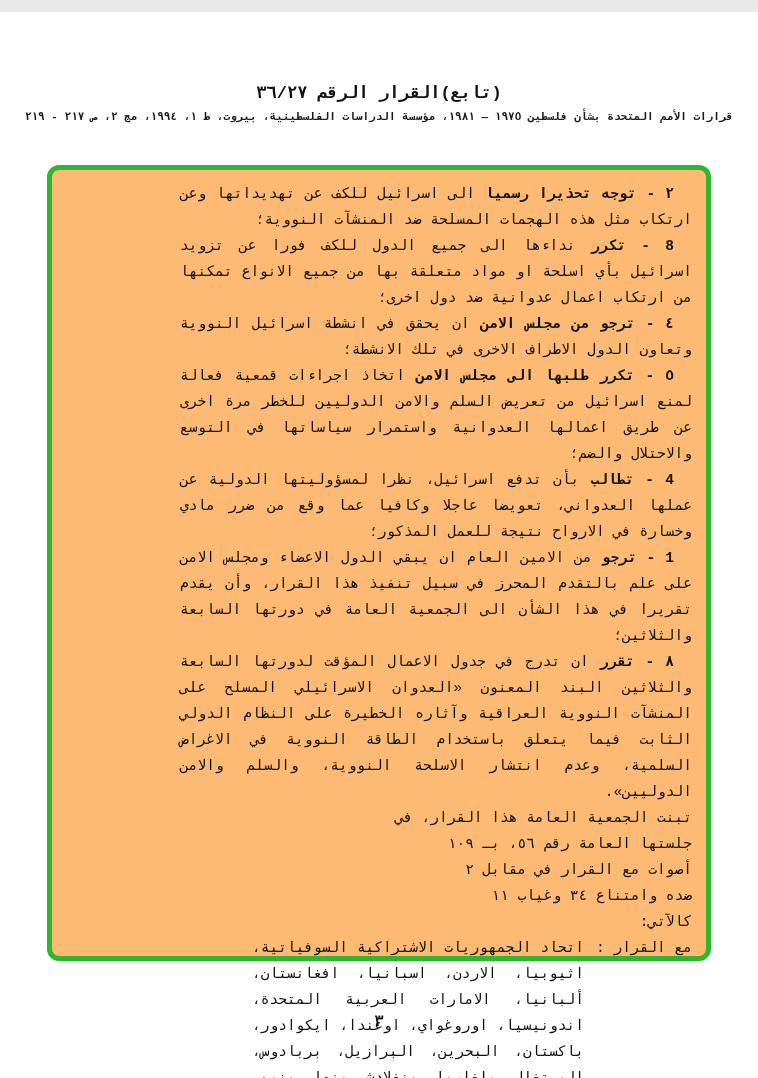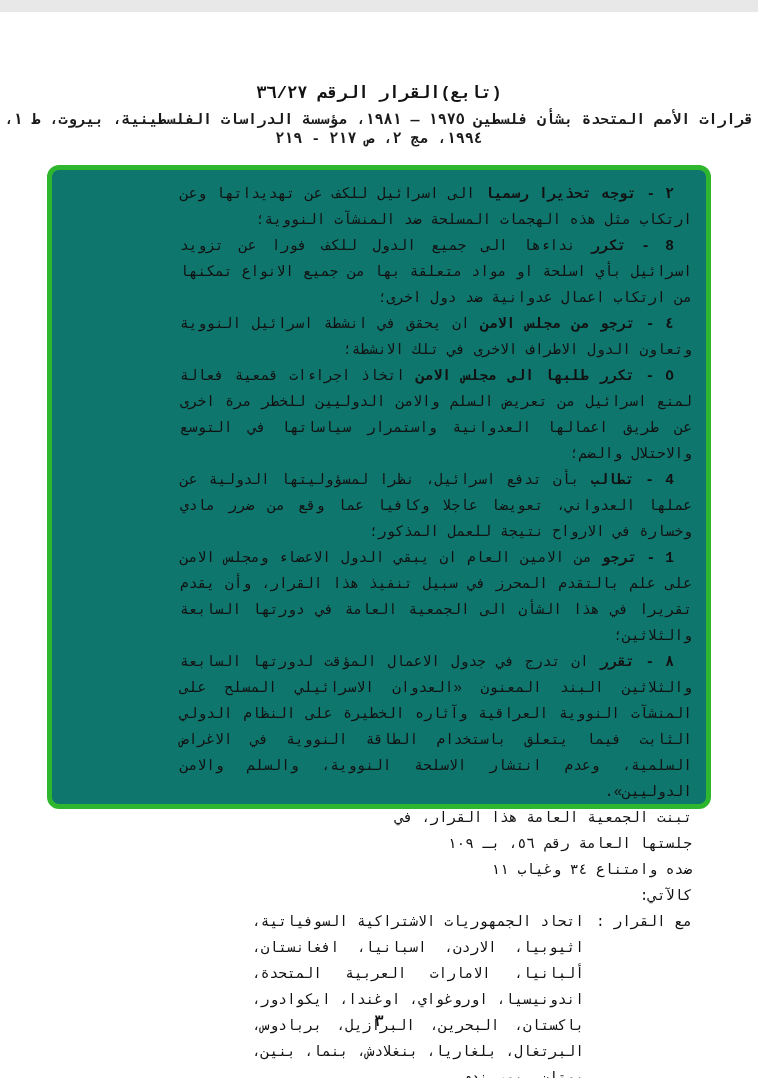--- a/index.html
+++ b/index.html
@@ -26,36 +26,36 @@
     direction: rtl;
   }
   .doc-title {
     font-size: 17px;
     font-weight: bold;
     margin: 0;
     letter-spacing: 0.5px;
   }
   .doc-source {
     margin-top: 7px;
-    font-size: 15px;
+    font-size: 11px;
     font-weight: bold;
     color: #1a1a1a;
   }
   .green-box {
     position: absolute;
     left: 47px;
     top: 153px;
     width: 664px;
-    height: 644px;
+    height: 796px;
     box-sizing: border-box;
     border: 5px solid #2fb62f;
     border-radius: 12px;
     padding: 11px 14px 10px 128px;
     direction: rtl;
-    background: #0f766e;
+    background: #fdba74;
   }
   .clauses p.clause {
     margin: 0;
     font-size: 14.5px;
     line-height: 26px;
     text-align: justify;
     text-indent: 18px;
   }
   .clauses p.clause .lead {
     font-weight: bold;
@@ -111,20 +111,21 @@
         <p class="clause"><span class="lead">٤ - ترجو من مجلس الامن</span> ان يحقق في انشطة اسرائيل النووية وتعاون الدول الاطراف الاخرى في تلك الانشطة؛</p>
         <p class="clause"><span class="lead">٥ - تكرر طلبها الى مجلس الامن</span> اتخاذ اجراءات قمعية فعالة لمنع اسرائيل من تعريض السلم والامن الدوليين للخطر مرة اخرى عن طريق اعمالها العدوانية واستمرار سياساتها في التوسع والاحتلال والضم؛</p>
         <p class="clause"><span class="lead">4 - تطالب</span> بأن تدفع اسرائيل، نظرا لمسؤوليتها الدولية عن عملها العدواني، تعويضا عاجلا وكافيا عما وقع من ضرر مادي وخسارة في الارواح نتيجة للعمل المذكور؛</p>
         <p class="clause"><span class="lead">1 - ترجو</span> من الامين العام ان يبقي الدول الاعضاء ومجلس الامن على علم بالتقدم المحرز في سبيل تنفيذ هذا القرار، وأن يقدم تقريرا في هذا الشأن الى الجمعية العامة في دورتها السابعة والثلاثين؛</p>
         <p class="clause"><span class="lead">٨ - تقرر</span> ان تدرج في جدول الاعمال المؤقت لدورتها السابعة والثلاثين البند المعنون «العدوان الاسرائيلي المسلح على المنشآت النووية العراقية وآثاره الخطيرة على النظام الدولي الثابت فيما يتعلق باستخدام الطاقة النووية في الاغراض السلمية، وعدم انتشار الاسلحة النووية، والسلم والامن الدوليين».</p>
       </div>
 
     <div class="vote-lines" id="vote-lines">
         <div class="vote-line">تبنت الجمعية العامة هذا القرار، في</div>
         <div class="vote-line">جلستها العامة رقم ٥٦، بـ ١٠٩</div>
+        <div class="vote-line">أصوات مع القرار في مقابل ٢</div>
         <div class="vote-line">ضده وامتناع ٣٤ وغياب ١١</div>
         <div class="vote-line">كالآتي:</div>
       </div>
 
     <div class="with-row">
       <span class="with-label">مع القرار :</span>
       <span class="with-text">اتحاد الجمهوريات الاشتراكية السوفياتية، اثيوبيا، الاردن، اسبانيا، افغانستان، ألبانيا، الامارات العربية المتحدة، اندونيسيا، اوروغواي، اوغندا، ايكوادور، باكستان، البحرين، البرازيل، بربادوس، البرتغال، بلغاريا، بنغلادش، بنما، بنين، بوتان، بوروندي،</span>
     </div>
 
   </div>

